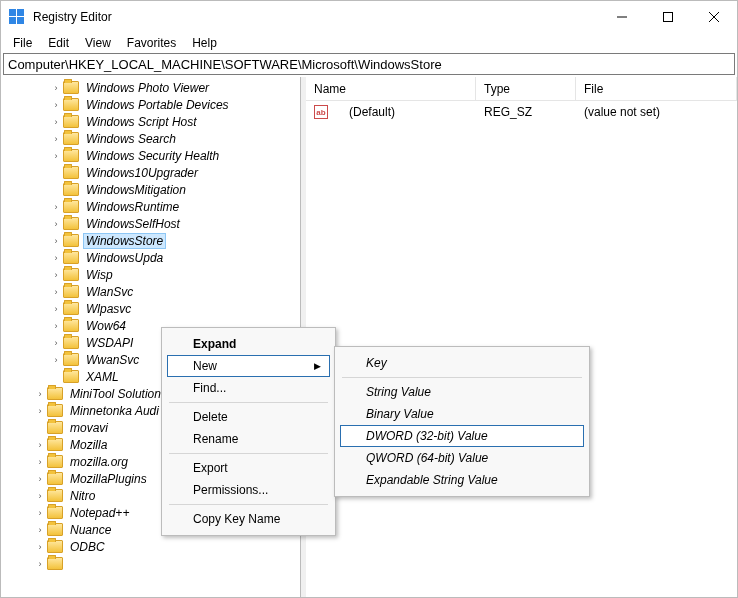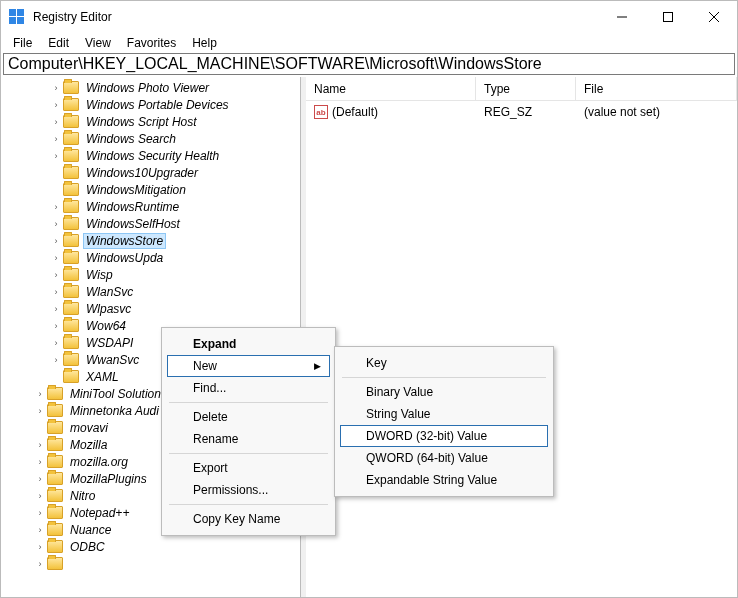--- a/index.html
+++ b/index.html
@@ -11,50 +11,50 @@
   .titlebar .app-icon span { width: 7px; height: 7px; background: #2f86e5; margin: 0 1px 1px 0; }
   .titlebar-title { flex: 1; font-size: 12px; }
   .win-controls { display: flex; height: 100%; }
   .win-btn { width: 46px; display: flex; align-items: center; justify-content: center; }
   .win-btn svg { width: 10px; height: 10px; stroke: #000; stroke-width: 1; fill: none; }
   
   .menubar { height: 20px; display: flex; align-items: center; padding: 0 4px; }
   .menubar-item { padding: 2px 8px; }
   
   .addressbar { height: 22px; border: 1px solid #7a7a7a; margin: 0 2px 2px 2px; display: flex; align-items: center; padding: 0 4px; }
-  .addressbar span { font-size: 16px; text-align: right; }
+  .addressbar span { font-size: 13px; text-align: right; }
   
   .main { flex: 1; display: flex; border-top: 0; overflow: hidden; position: relative; }
   .tree-pane { width: 300px; border-right: 1px solid #bbb; overflow-x: hidden; overflow-y: auto; position: relative; }
   .list-pane { flex: 1; display: flex; flex-direction: column; }
   .list-header { height: 24px; display: flex; align-items: center; border-bottom: 1px solid #e5e5e5; }
   .list-header-col { padding: 0 8px; border-right: 1px solid #e5e5e5; height: 100%; display: flex; align-items: center; }
   .list-header-col.name { width: 170px; }
   .list-header-col.type { width: 100px; }
   .list-header-col.data { flex: 1; }
   .list-row { height: 22px; display: flex; align-items: center; }
-  .list-row .cell { padding: 0 8px; display: flex; align-items: flex-start; gap: 4px; }
+  .list-row .cell { padding: 0 8px; display: flex; align-items: flex-start; gap: 21px; }
   .list-row .cell.name { width: 170px; }
   .list-row .cell.type { width: 100px; }
   .list-row .cell.data { flex: 1; }
   .value-icon { width: 14px; height: 14px; border: 1px solid #cc4a4a; display: flex; align-items: center; justify-content: center; font-size: 8px; color: #cc4a4a; font-weight: bold; background: #fff; }
   
   .tree { padding: 2px 0; }
   .tree-row { display: flex; align-items: center; height: 17px; white-space: nowrap; }
   .tree-indent { display: inline-block; }
   .chevron { width: 14px; height: 14px; display: inline-flex; align-items: center; justify-content: center; color: #555; font-size: 9px; }
   .chevron.placeholder { visibility: hidden; }
   .folder-icon { width: 16px; height: 13px; background: linear-gradient(#ffe79e, #f3c23b); border: 1px solid #d8a127; border-radius: 1px; margin-right: 4px; position: relative; }
   .folder-icon::before { content: ""; position: absolute; top: -3px; left: 0; width: 6px; height: 3px; background: #f3c23b; border: 1px solid #d8a127; border-bottom: none; border-radius: 1px 1px 0 0; }
   .tree-label { padding: 0 3px; font-style: italic; }
   .tree-label.selected { background: #cde8ff; border: 1px solid #8ec7f5; padding: 0 2px; }
   
   .context-menu { position: absolute; background: #f8f8f8; border: 1px solid #bcbcbc; box-shadow: 2px 2px 4px rgba(0,0,0,.25); padding: 5px; }
   .cm1 { left: 160px; top: 250px; width: 175px; }
-  .cm2 { left: 333px; top: 269px; width: 220px; }
+  .cm2 { left: 333px; top: 269px; width: 256px; font-style: italic; }
   .cm-item { height: 22px; display: flex; align-items: center; padding: 0 26px; position: relative; }
   .cm-item.highlight { border: 1px solid #2a6fb0; padding: 0 25px; background: #fff; }
   .cm-item .arrow { position: absolute; right: 8px; font-size: 9px; }
   .cm-sep { height: 1px; background: #d6d6d6; margin: 3px 2px; }
   
   .splitter { width: 5px; background: #f0f0f0; cursor: col-resize; }
 </style>
 </head>
 <body>
 
@@ -331,24 +331,24 @@
           <span>Copy Key Name</span>
         </div>
     </div>
 
     <div class="context-menu cm2">
       <div class="cm-item">
           <span>Key</span>
         </div>
       <div class="cm-sep"></div>
       <div class="cm-item">
+          <span>String Value</span>
+        </div>
+      <div class="cm-item">
           <span>Binary Value</span>
-        </div>
-      <div class="cm-item">
-          <span>String Value</span>
         </div>
       <div class="cm-item highlight">
           <span>DWORD (32-bit) Value</span>
         </div>
       <div class="cm-item">
           <span>QWORD (64-bit) Value</span>
         </div>
       <div class="cm-item">
           <span>Expandable String Value</span>
         </div>

